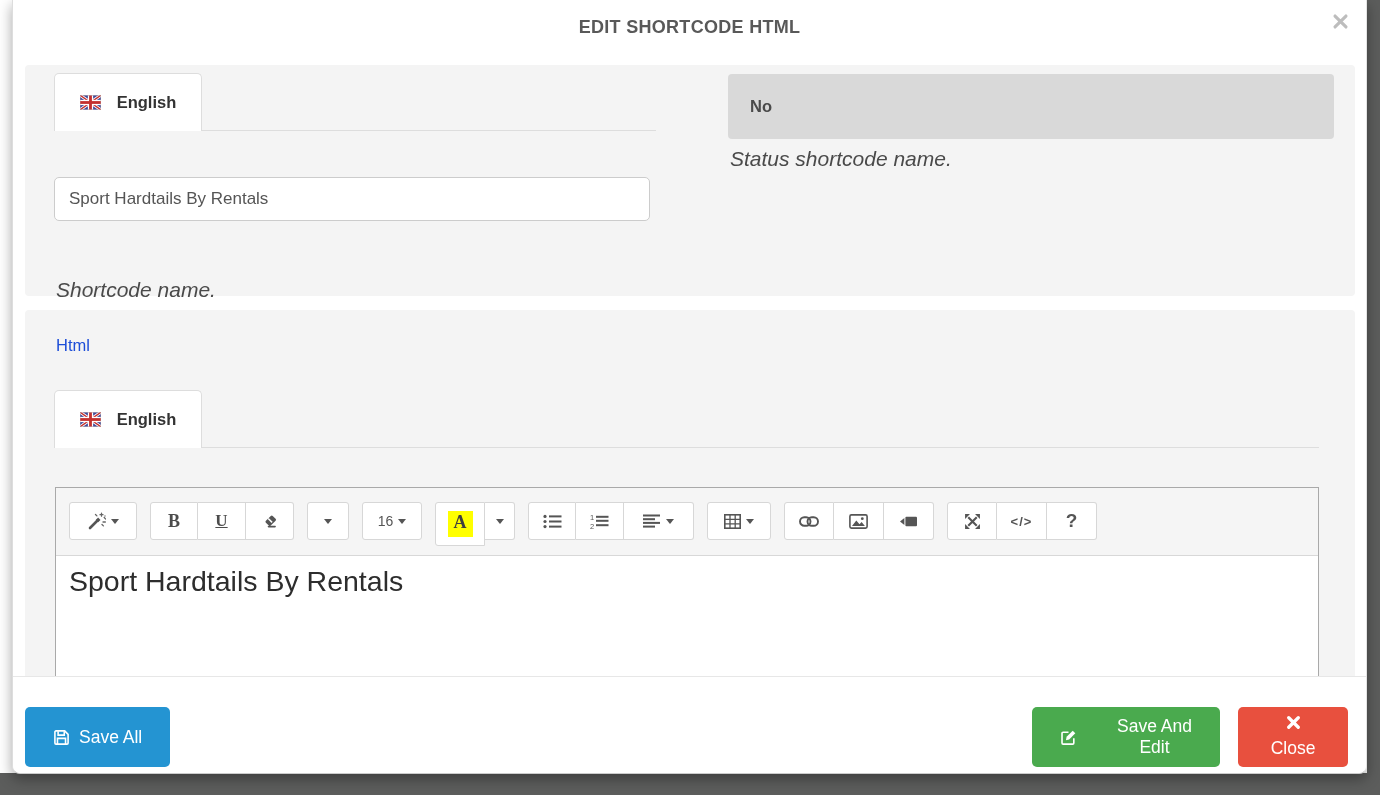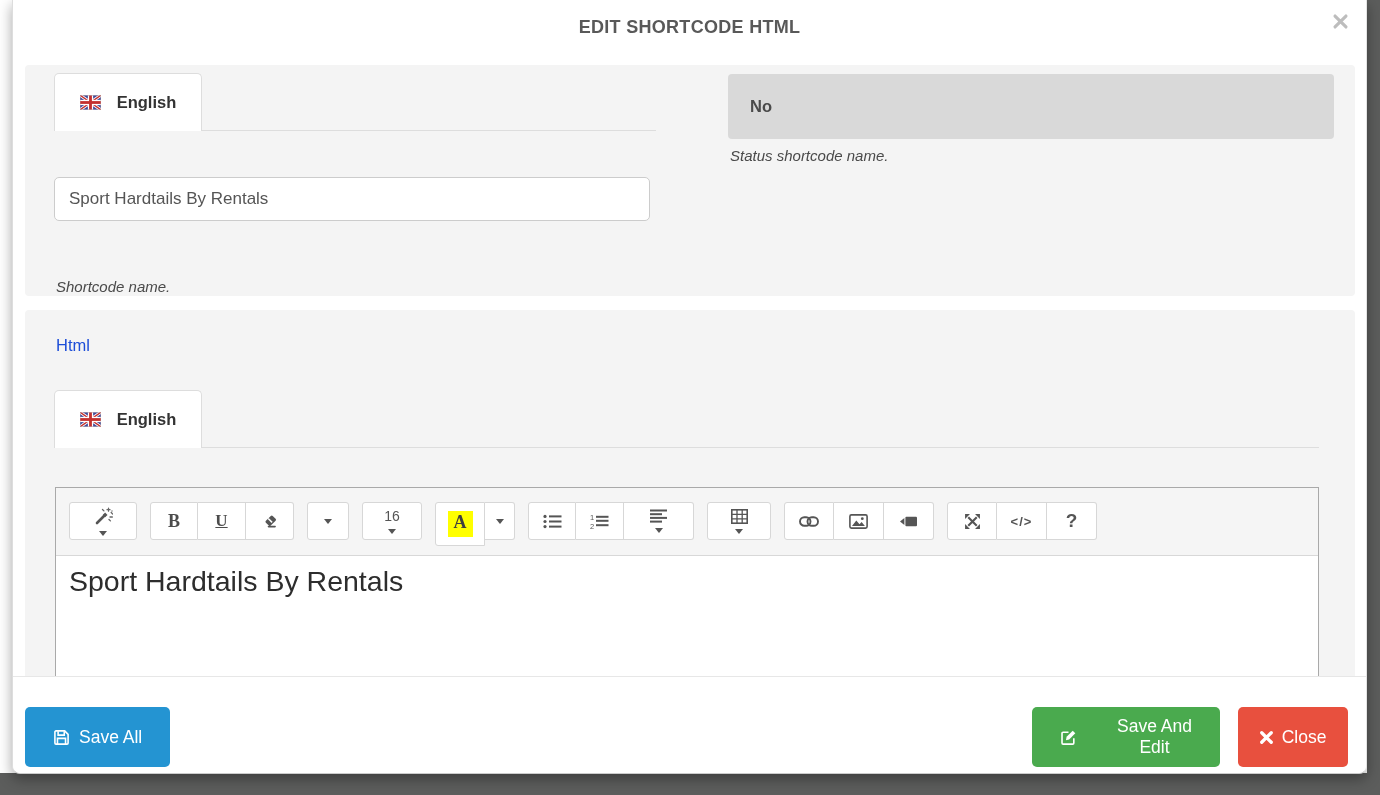--- a/index.html
+++ b/index.html
@@ -32,21 +32,21 @@
               display:flex; align-items:center; justify-content:center; gap:16px; z-index:2; }
   .lang-tab .tab-label { font-size:16.5px; font-weight:bold; color:#333; }
   .nav-line { position:absolute; border-bottom:1px solid #ddd; height:1px; z-index:1; }
 
   .tab-1 { left:29px; top:8px; }
   .navline-1 { left:29px; top:65px; width:602px; }
 
   .name-input { position:absolute; left:29px; top:112px; width:596px; height:44px;
                 background:#fff; border:1px solid #ccc; border-radius:5px; padding:0 14px;
                 font-size:17px; color:#555; font-family:"Liberation Sans", sans-serif; }
-  .help-text { position:absolute; font-style:italic; font-size:15px; color:#4a4a4a; }
+  .help-text { position:absolute; font-style:italic; font-size:21px; color:#4a4a4a; }
   .name-help { left:31px; top:172px;margin-top:41px; }
 
   .status-box { position:absolute; left:703px; top:9px; width:606px; height:65px;
                 background:#d9d9d9; border-radius:4px; display:flex; align-items:center; padding:0 22px;
                 font-size:16.5px; font-weight:bold; color:#4a4a4a; }
   .status-help { left:705px; top:82px; }
 
   .html-label { position:absolute; left:31px; top:26px; font-size:16.5px; color:#1d4ed8; }
   .tab-2 { left:29px; top:80px; }
   .navline-2 { left:29px; top:137px; width:1265px; }
@@ -55,21 +55,21 @@
   .editor { position:absolute; left:30px; top:177px; width:1264px; height:190px;
             border:1px solid #a9a9a9; background:#fff; }
   .editor-toolbar { height:68px; background:#f5f5f5; border-bottom:1px solid #d8d8d8;
                     display:flex; align-items:flex-start; gap:13px; padding:14px 0 0 13px; }
   .btn-group { display:flex; }
   .tbtn { height:38px; min-width:42px; background:#fff; border:1px solid #d7d7d7;
           display:flex; align-items:center; justify-content:center; gap:5px;
           color:#555; cursor:pointer; padding:0 8px; }
   .btn-group .tbtn + .tbtn { border-left:none; }
   .btn-group .tbtn:first-child { border-radius:3px 0 0 3px; }
-  .btn-group .tbtn:last-child { border-radius:0 3px 3px 0;flex-direction:column; }
+  .btn-group .tbtn:last-child { border-radius:0 3px 3px 0; }
   .btn-group .tbtn:only-child { border-radius:3px; }
   .tbtn.bold-btn   { font-family:"Liberation Serif", serif; font-weight:bold; font-size:18px; color:#4c4c4c; width:48px; }
   .tbtn.under-btn  { font-family:"Liberation Serif", serif; font-weight:bold; font-size:17px; text-decoration:underline; color:#4c4c4c; width:48px; }
   .tbtn.size-btn   { font-size:14px; width:60px; }
   .tbtn.color-main { height:44px; width:50px; }
   .color-chip { background:#ffff00; padding:1px 6px 3px 6px; font-family:"Liberation Serif", serif;
                 font-weight:bold; font-size:18px; color:#3f3f3f; line-height:1.2; }
   .tbtn.code-btn { font-size:13px; font-weight:bold; letter-spacing:1px; width:50px; }
   .tbtn.help-btn { font-size:19px; font-weight:bold; width:50px; }
   .caret { width:0; height:0; border-left:4.5px solid transparent; border-right:4.5px solid transparent;
@@ -78,21 +78,21 @@
   .editor-content { padding:9px 13px; font-size:28.5px; color:#2d2d2d; background:#fff; height:121px; }
 
   
   .modal-footer { position:absolute; left:0; bottom:0; width:100%; height:97px; background:#fff;
                   border-top:1px solid #e7e7e7; border-radius:0 0 8px 8px; }
   .btn { position:absolute; top:30px; height:60px; border:none; border-radius:5px; color:#fff;
          font-size:17.5px; font-family:"Liberation Sans", sans-serif; display:flex; align-items:center;
          justify-content:center; gap:9px; cursor:pointer; padding:0 28px; }
   .btn-save-all { left:12px; background:#2494d2; }
   .btn-save-edit { left:1019px; width:188px; background:#4aaa4e;gap:40px; }
-  .btn-close { left:1225px; width:110px; background:#e8503e; }
+  .btn-close { left:1225px; width:110px; background:#e8503e;flex-direction:column; }
 
   .icon { display:inline-flex; align-items:center; justify-content:center; }
 </style>
 </head>
 <body>
 
 <div class="screen">
   <div class="backdrop-right"></div>
   <div class="backdrop-bottom"></div>
 

